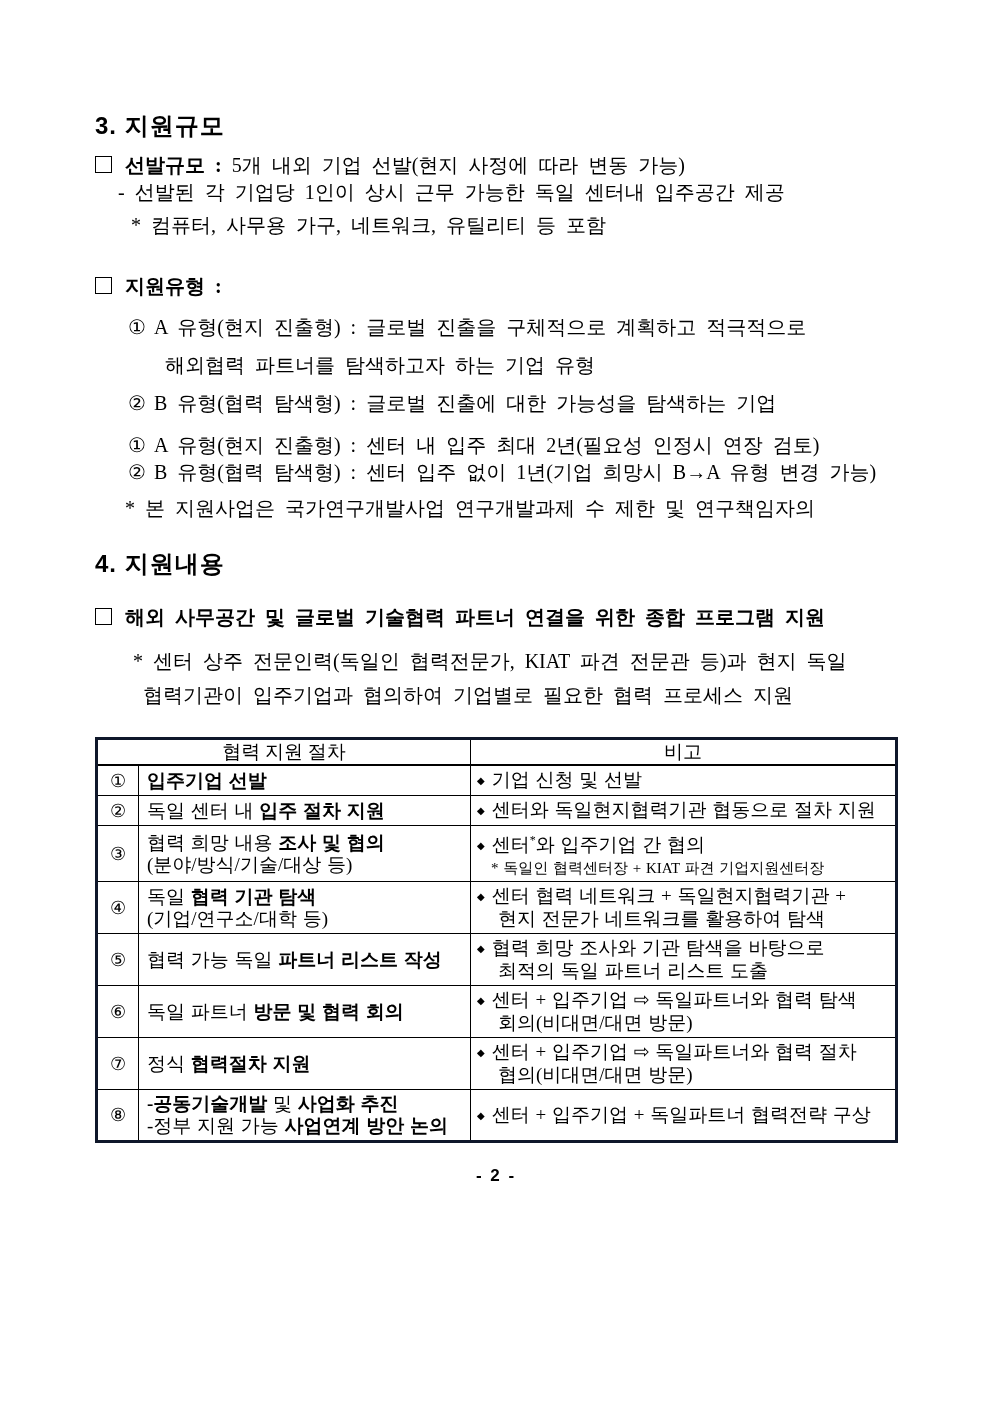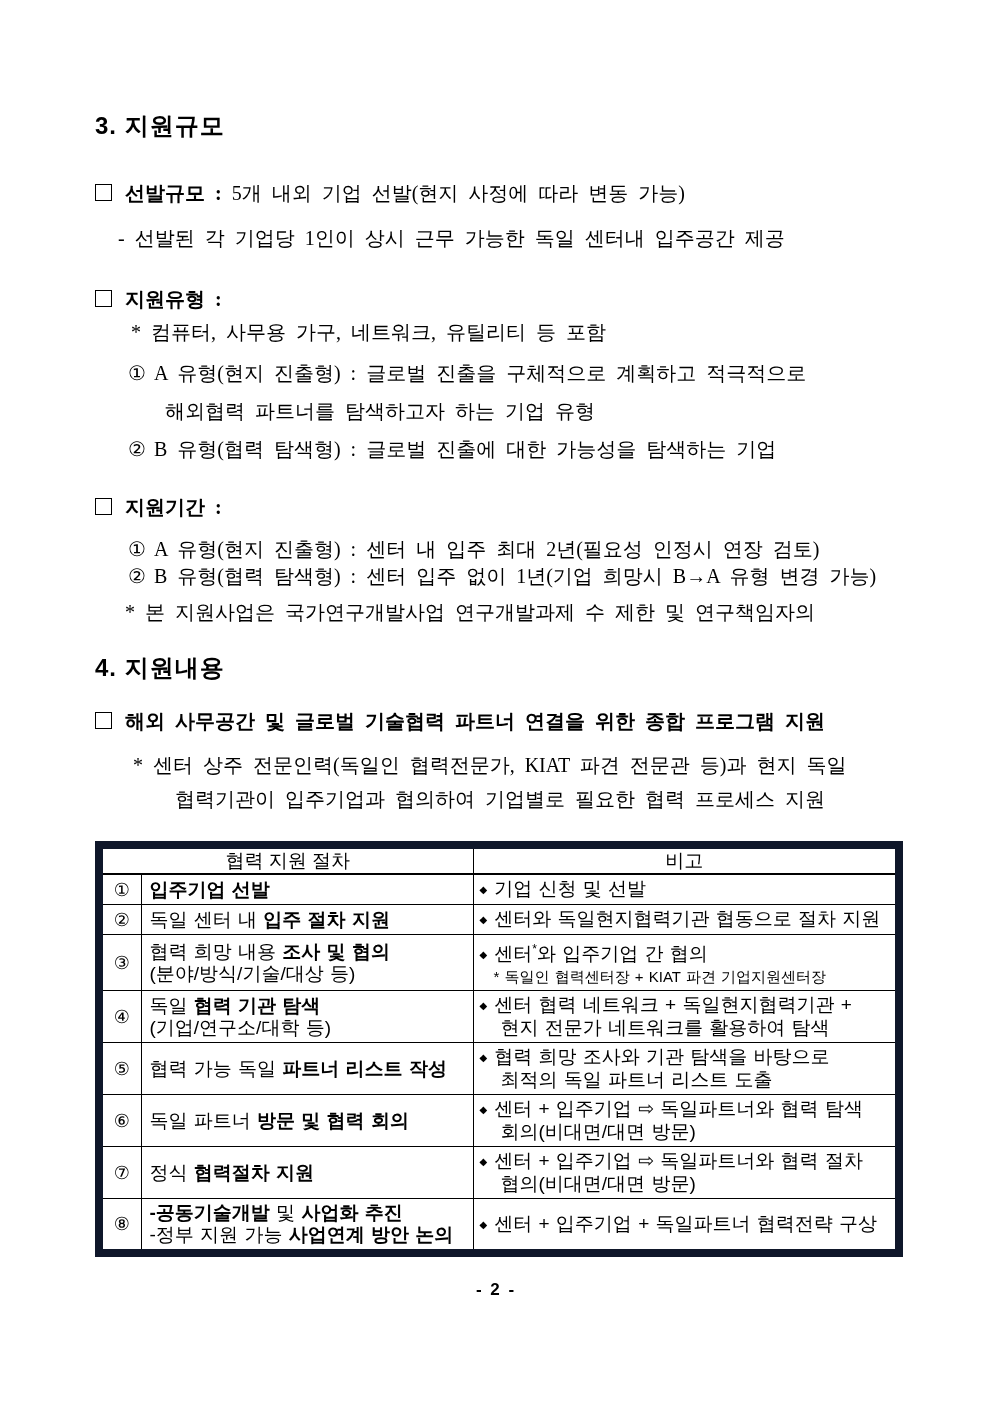--- a/index.html
+++ b/index.html
@@ -17,43 +17,43 @@
   }
   .line { font-size: 20px; line-height: 27px; word-spacing: 5px; }
   .lbl { font-weight: bold; }
   .bold-line { font-weight: bold; }
   .checkbox {
     display: inline-block; width: 17px; height: 17px;
     border: 1.6px solid #000; margin-right: 13px; vertical-align: -1px;
   }
   .inum { margin-right: 8px; }
 
-  .p-sel     { margin-top: 40px; }
-  .sub-dash  { margin-top: 18px; margin-left: 23px; }
+  .p-sel     { margin-top: 12px; }
+  .sub-dash  { margin-left: 23px; }
   .sub-star  { margin-top: 6px;  margin-left: 36px; }
   .p-types   { margin-top: 34px; }
   .it1l1     { margin-top: 14px; margin-left: 33px; }
   .it1l2     { margin-top: 11px; margin-left: 70px; }
   .it2       { margin-top: 11px; margin-left: 33px; }
   .p-period  { margin-top: 31px; }
   .pd1       { margin-top: 15px; margin-left: 33px; }
   .pd2       { margin-left: 33px; }
   .nt1       { margin-top: 15px; margin-left: 30px; }
   .nt2a      { margin-top: 9px;  margin-left: 30px; }
   .nt2b      { margin-top: 7px;  margin-left: 63px; }
   .t4        { margin-top: 28px; }
   .p-ov      { margin-top: 26px; }
   .ovn1      { margin-top: 17px; margin-left: 38px; }
-  .ovn2      { margin-top: 7px;  margin-left: 80px; }
+  .ovn2      { margin-top: 7px;  margin-left: 48px; }
 
   .coop-table {
     border-collapse: collapse; margin-top: 28px;
     width: 800px; table-layout: fixed;
-    font-family: Liberation Sans, sans-serif;
-    font-size: 19px; border: 8px solid #0f172a;
+    font-family: Liberation Serif, serif;
+    font-size: 19px; border: 3px solid #0f172a;
   }
   .coop-table th, .coop-table td { border: 1px solid #000; }
   .coop-table thead th {
     font-weight: normal; text-align: center;
     padding: 1px 0; border-bottom: 2px solid #000; line-height: 22px;
   }
   col.c-num  { width: 42px; }
   col.c-proc { width: 332px; }
   col.c-note { width: 426px; }
   td.num  { text-align: center; font-size: 18px; padding: 2px 0; }
@@ -75,36 +75,33 @@
 <body>
 
 <div class="page">
 
   <h2 class="sec-title">3. 지원규모</h2>
 
   <div class="line p-sel">
     <span class="checkbox"></span><span class="lbl">선발규모 :</span> <span>5개 내외 기업 선발(현지 사정에 따라 변동 가능)</span>
   </div>
   <div class="line sub-dash">- 선발된 각 기업당 1인이 상시 근무 가능한 독일 센터내 입주공간 제공</div>
+  <div class="line sub-star">* 컴퓨터, 사무용 가구, 네트워크, 유틸리티 등 포함</div>
+
   <div class="line p-types">
     <span class="checkbox"></span><span class="lbl">지원유형 :</span>
   </div>
-
-  <div class="line sub-star">* 컴퓨터, 사무용 가구, 네트워크, 유틸리티 등 포함</div>
   <div class="line it1l1">
     <span class="inum">①</span><span>A 유형(현지 진출형) : 글로벌 진출을 구체적으로 계획하고 적극적으로</span>
   </div>
   <div class="line it1l2">해외협력 파트너를 탐색하고자 하는 기업 유형</div>
   <div class="line it2">
     <span class="inum">②</span><span>B 유형(협력 탐색형) : 글로벌 진출에 대한 가능성을 탐색하는 기업</span>
   </div>
 
-  <div class="line p-period">
-    <span class="checkbox"></span><span class="lbl">지원기간 :</span>
-  </div>
   <div class="line pd1">
     <span class="inum">①</span><span>A 유형(현지 진출형) : 센터 내 입주 최대 2년(필요성 인정시 연장 검토)</span>
   </div>
   <div class="line pd2">
     <span class="inum">②</span><span>B 유형(협력 탐색형) : 센터 입주 없이 1년(기업 희망시 B→A 유형 변경 가능)</span>
   </div>
   <div class="line nt2a">* 본 지원사업은 국가연구개발사업 연구개발과제 수 제한 및 연구책임자의</div>
 
   <h2 class="sec-title t4">4. 지원내용</h2>
 

